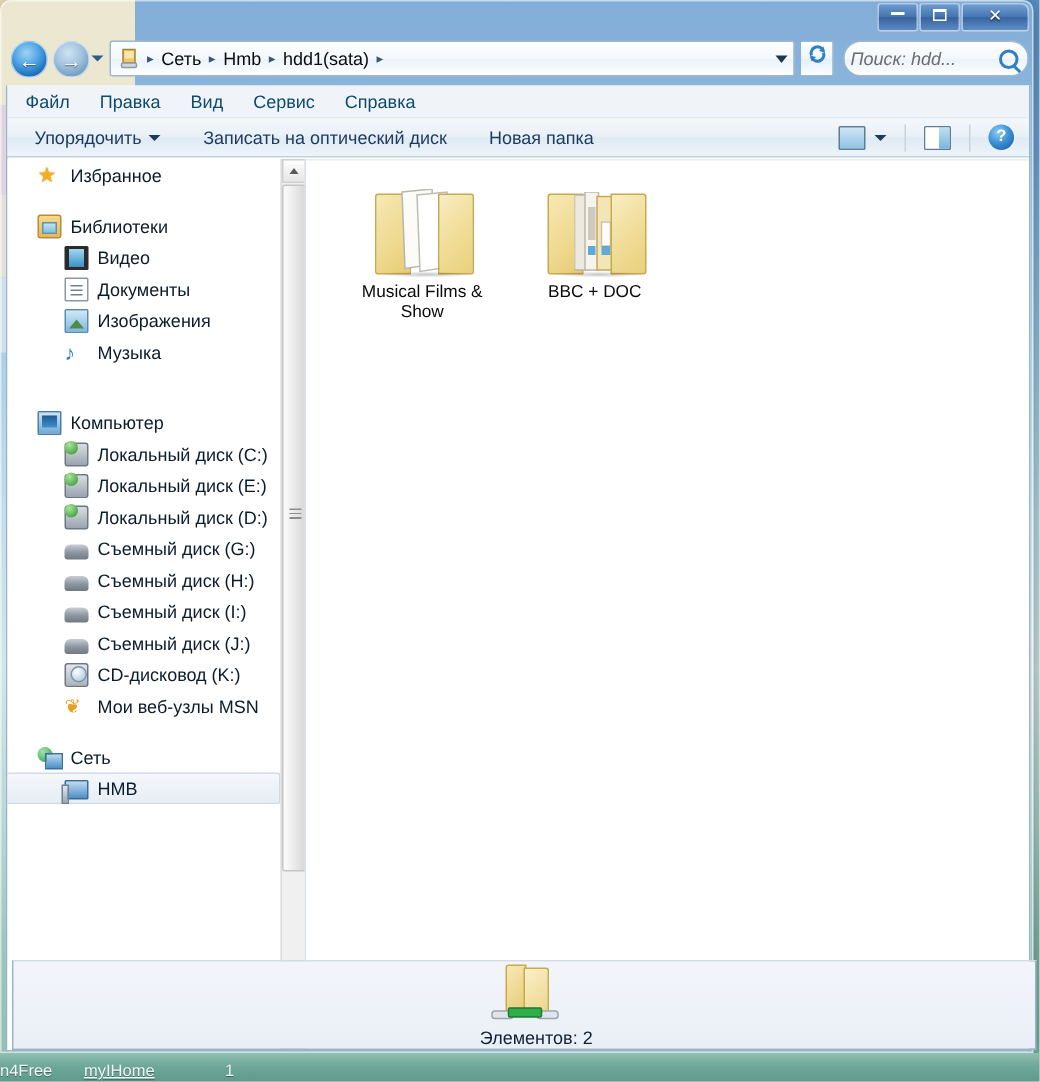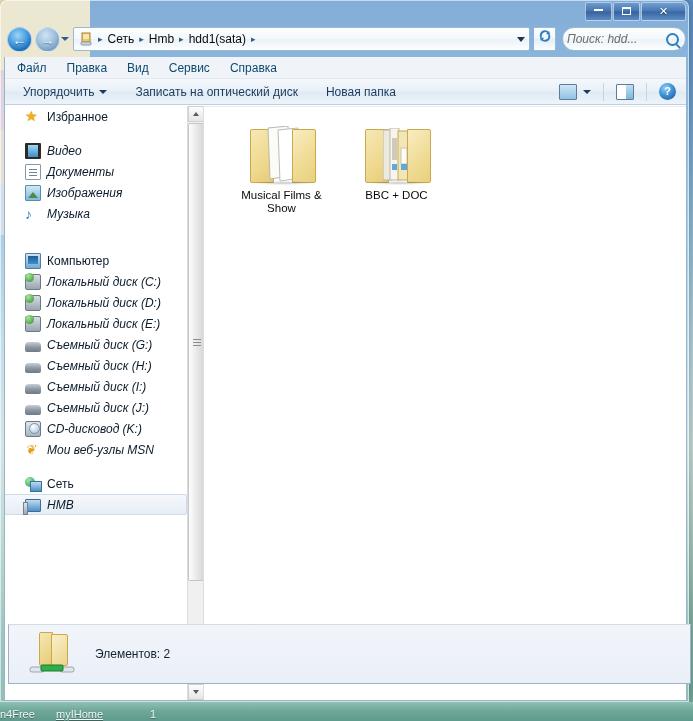--- a/index.html
+++ b/index.html
@@ -110,21 +110,21 @@
       background: radial-gradient(circle at 38% 30%, #8fd0f5 0%, #3f92d6 45%, #12539c 100%);
       color:#fff; font-size:11px; font-weight:bold; text-align:center; line-height:16px; }
 
   
   #bodyrow { position:absolute; left:0; top:49px; right:0; bottom:0; display:flex; }
   #navpane { width:199px; background:#fff; position:relative; overflow:hidden; border-right:1px solid #d6dfe8;}
   #navlist { position:absolute; left:0; top:0; width:183px; }
   .navgap { height:13px; }
   .navitem { height:21px; display:flex; align-items:center; padding-left:20px; font-size:12px; color:#0b1c2c; white-space:nowrap;}
   .navitem.root { padding-left:20px; font-weight:normal; }
-  .navitem.child { padding-left:20px;font-style:italic; }
+  .navitem.child { padding-left:38px; }
   .navitem.sel { background: linear-gradient(180deg,#f5f8fb 0%, #e6edf5 100%); border:1px solid #cfdbe8; border-radius:2px; height:21px; margin-left:-1px; width:183px;}
   .nicon { width:16px;height:16px;margin-right:6px; flex:0 0 16px; position:relative; }
 
   
   .ic-star { color:#f2b01e; font-size:14px; line-height:15px; text-shadow:0 0 1px #b8790a; }
   .ic-lib { background:linear-gradient(180deg,#f5d98d,#e3b95c); border:1px solid #b78b38; border-radius:2px; }
   .ic-lib:after{content:"";position:absolute;left:2px;top:4px;right:2px;bottom:2px;background:linear-gradient(180deg,#bfe3f5,#7fc0e2);border:1px solid #5f93b5;}
   .ic-video { background:#2b2b2b; border-radius:1px; }
   .ic-video:after{content:"";position:absolute;left:3px;top:2px;right:3px;bottom:2px;background:linear-gradient(180deg,#9fd8f2,#3e8fc4);}
   .ic-doc { background:#fff;border:1px solid #8a99a8;border-radius:1px;}
@@ -173,24 +173,24 @@
      background:linear-gradient(135deg,#f7e8b4 0%,#efd98f 60%,#e6cb75 100%);
      border:1px solid #c9a84e; border-radius:2px 0 0 2px; }
   .f-front { position:absolute; left:46px; top:6px; width:24px; height:54px;
      background:linear-gradient(135deg,#f9edc2 0%,#f0dc96 55%,#e8d07d 100%);
      border:1px solid #c9a84e; border-radius:0 2px 2px 0; }
   .f-shadow { position:absolute; left:8px; bottom:0px; width:60px; height:4px;
      background:radial-gradient(ellipse at center, rgba(0,0,0,.22), rgba(0,0,0,0) 72%); }
   .lbl { margin-top:4px; font-size:11.5px; color:#0a0a0a; text-align:center; line-height:13px; width:110px; }
 
   
-  #statusbar { position:absolute; left:3px; bottom:16px; width:683px; height:60px;
+  #statusbar { position:absolute; left:3px; bottom:0; width:683px; height:60px;
     background:linear-gradient(180deg,#f2f5fa 0%, #eaeff7 100%);
     border:1px solid #9ab3c8; border-top:1px solid #d3dce6;
-    display:flex; align-items:center; padding-left:16px; }
+    display:flex; align-items:center; padding-left:16px;flex-direction:column; }
   #statusicon { width:56px; height:48px; position:relative; margin-right:14px; }
   .sf-back { position:absolute; left:14px; top:2px; width:14px; height:34px;
      background:linear-gradient(135deg,#f7e8b4,#e6cb75); border:1px solid #c9a84e; border-radius:2px 0 0 2px;}
   .sf-front { position:absolute; left:26px; top:4px; width:17px; height:32px;
      background:linear-gradient(135deg,#faefc8,#ecd58a); border:1px solid #c9a84e; border-radius:0 2px 2px 0;}
   .sf-cable { position:absolute; left:4px; bottom:4px; width:46px; height:12px; }
   #statustext { font-size:12px; color:#123; }
 
   
   #taskstrip { position:absolute; left:0; bottom:0; width:693px; height:19px;
@@ -289,20 +289,24 @@
 
     <div id="bodyrow">
 
       <div id="navpane">
         <div id="navlist">
             <div class="navitem root">
               <span class="nicon ic-star">★</span>
               <span>Избранное</span>
             </div>
             <div class="navgap"></div>
+            <div class="navitem root">
+              <span class="nicon ic-lib"></span>
+              <span>Библиотеки</span>
+            </div>
             <div class="navitem child">
               <span class="nicon ic-video"></span>
               <span>Видео</span>
             </div>
             <div class="navitem child">
               <span class="nicon ic-doc"></span>
               <span>Документы</span>
             </div>
             <div class="navitem child">
               <span class="nicon ic-img"></span>
@@ -317,25 +321,25 @@
             <div class="navitem root">
               <span class="nicon ic-comp"></span>
               <span>Компьютер</span>
             </div>
             <div class="navitem child">
               <span class="nicon ic-hdd"></span>
               <span>Локальный диск (C:)</span>
             </div>
             <div class="navitem child">
               <span class="nicon ic-hdd"></span>
+              <span>Локальный диск (E:)</span>
+            </div>
+            <div class="navitem child">
+              <span class="nicon ic-hdd"></span>
               <span>Локальный диск (D:)</span>
-            </div>
-            <div class="navitem child">
-              <span class="nicon ic-hdd"></span>
-              <span>Локальный диск (E:)</span>
             </div>
             <div class="navitem child">
               <span class="nicon ic-usb"></span>
               <span>Съемный диск (G:)</span>
             </div>
             <div class="navitem child">
               <span class="nicon ic-usb"></span>
               <span>Съемный диск (H:)</span>
             </div>
             <div class="navitem child">

